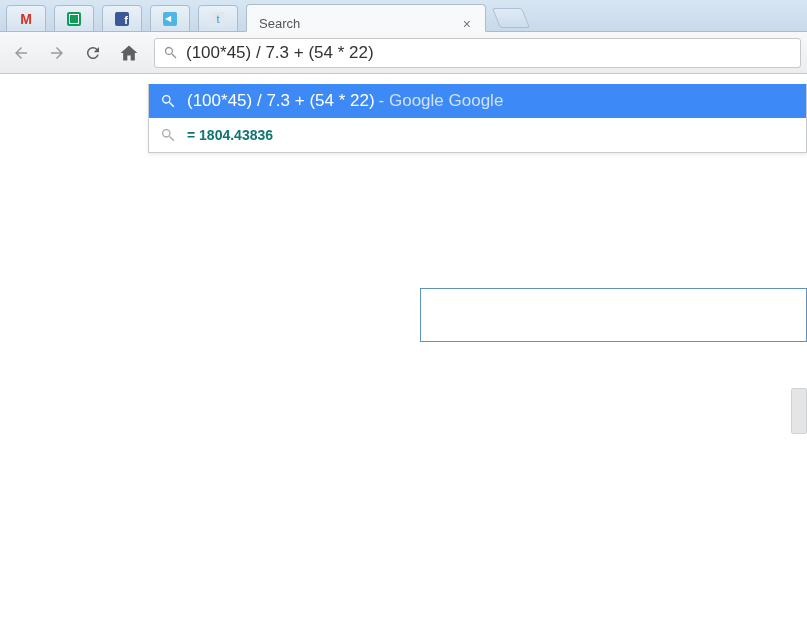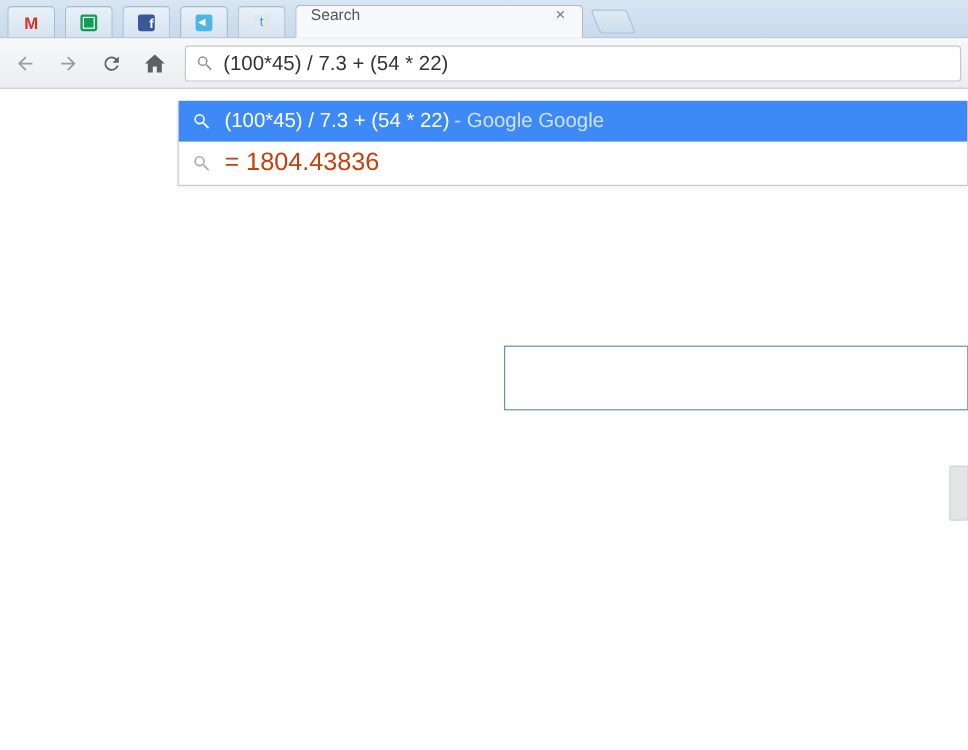--- a/index.html
+++ b/index.html
@@ -37,21 +37,21 @@
     }
     .pinned-tab:first-child { margin-left: 2px; }
     .active-tab {
       height: 28px;
       background: #f8f9fa;
       border: 1px solid #aabdd0;
       border-bottom: 1px solid #f8f9fa;
       border-top-left-radius: 4px;
       border-top-right-radius: 4px;
       display: flex;
-      align-items: flex-start;
+      align-items: flex-end;
       padding: 0 10px 0 12px;
       min-width: 240px;
       gap: 8px;
       position: relative;
       margin-bottom: -1px;
       margin-left: 8px;
     }
     .tab-title {
       flex: 1;
       font-size: 13px;
@@ -143,23 +143,23 @@
     .sug-icon { display: flex; width: 18px; justify-content: center; }
     .sug-text {
       font-size: 17px;
       display: flex;
       gap: 4px;
       align-items: baseline;
     }
     .highlighted .sug-secondary { color: #cfe1fb; }
     .sug-secondary { color: #888; }
     .sug-result {
-      font-size: 21px;
-      font-weight: 400;
-      color: #c2410c;
+      font-size: 14px;
+      font-weight: 700;
+      color: #0f766e;
     }
     
     .page-content {
       position: absolute;
       top: 160px;
       left: 0;
       right: 0;
       bottom: 0;
       background: #fff;
     }

